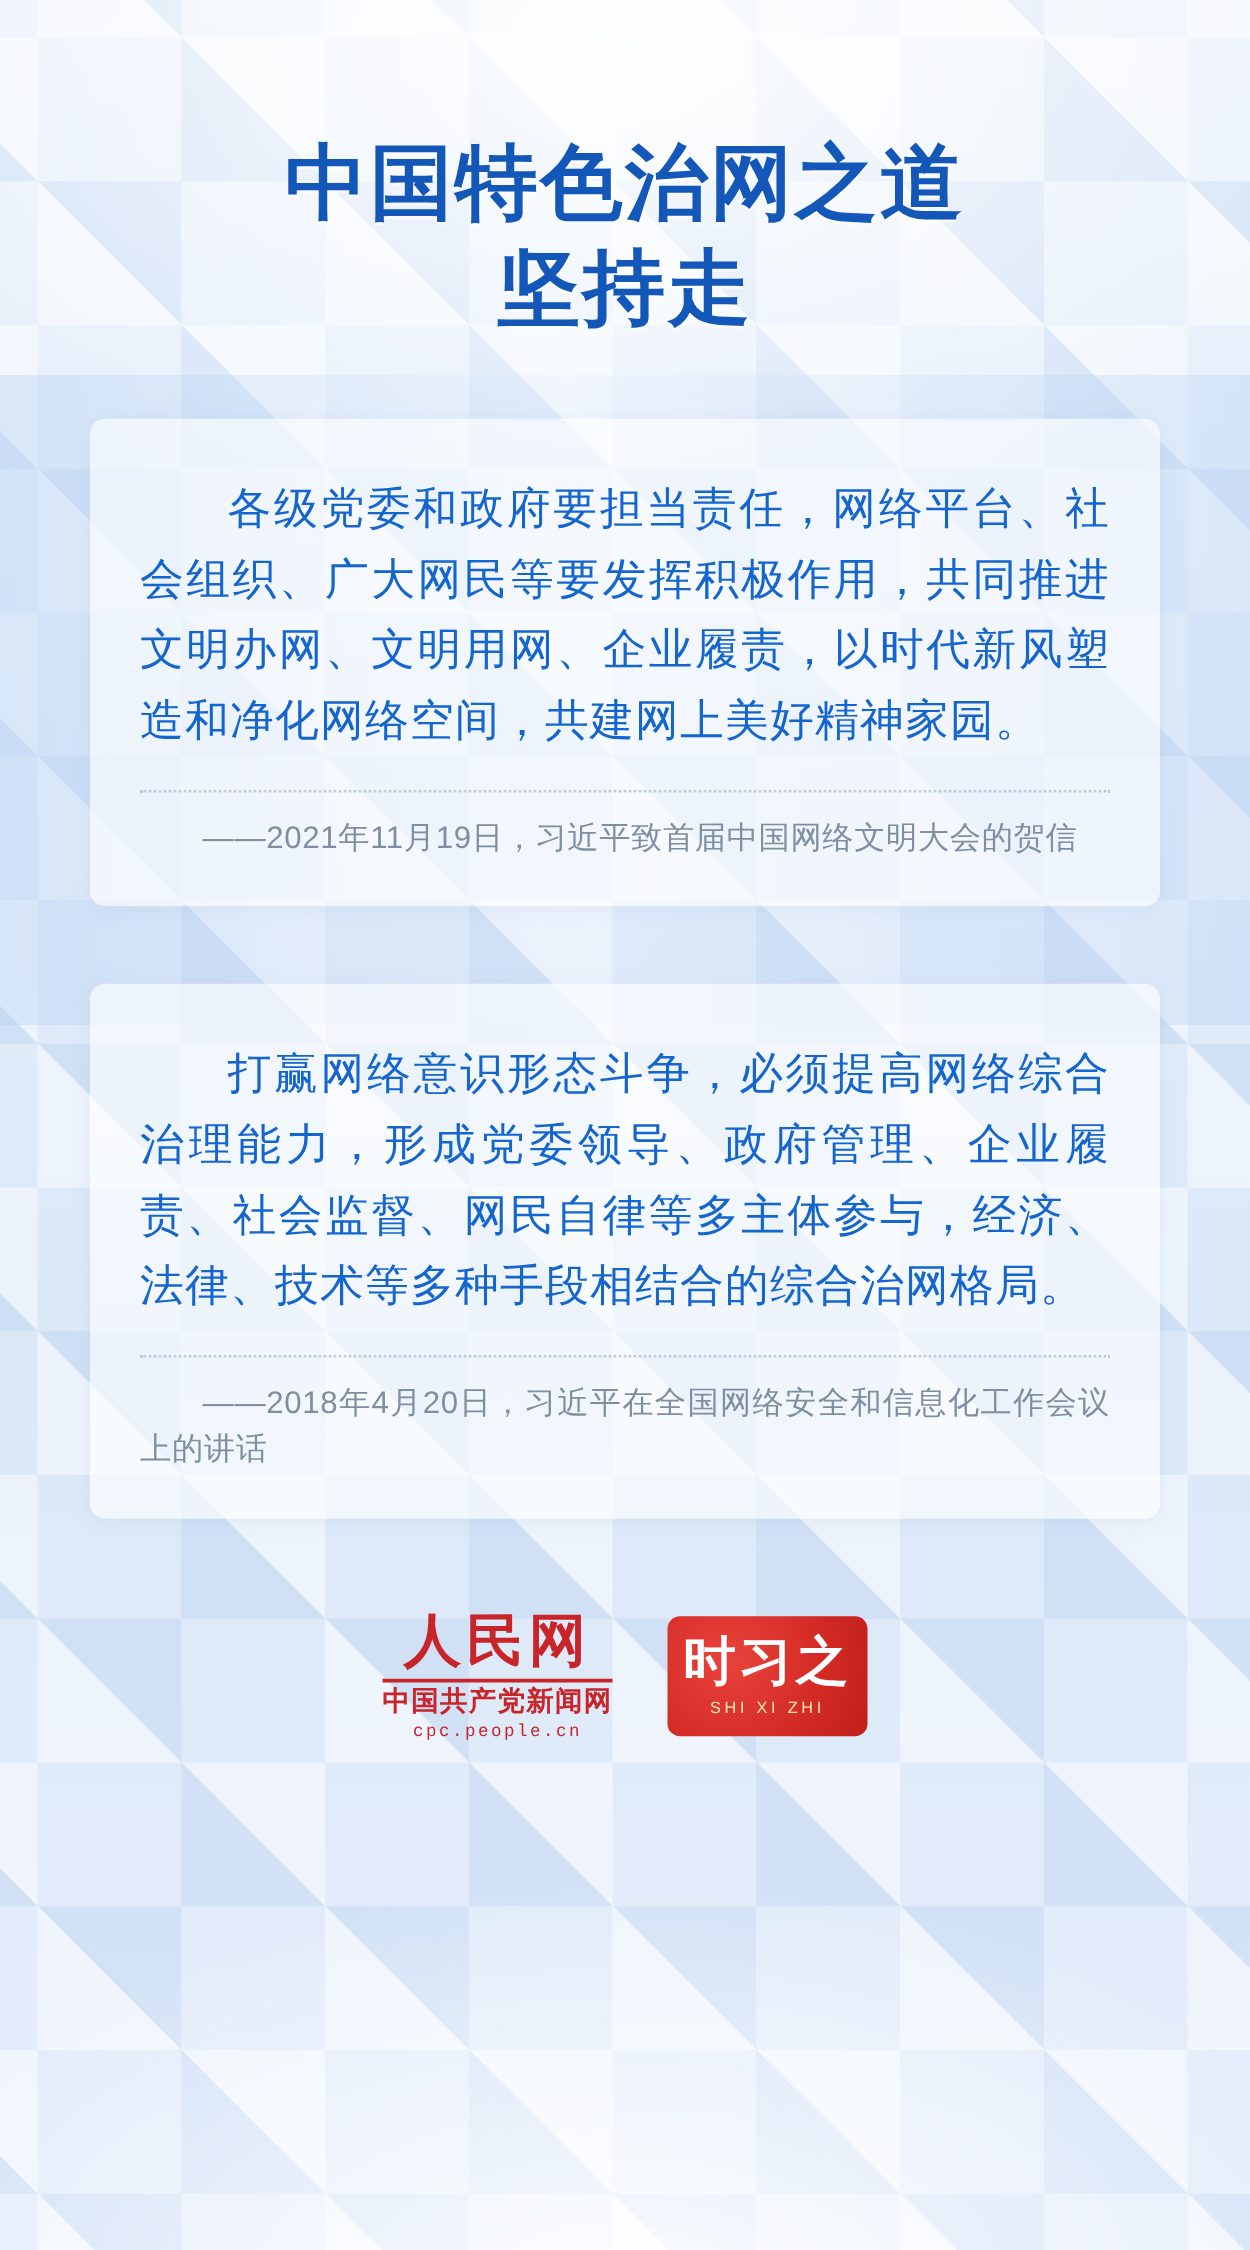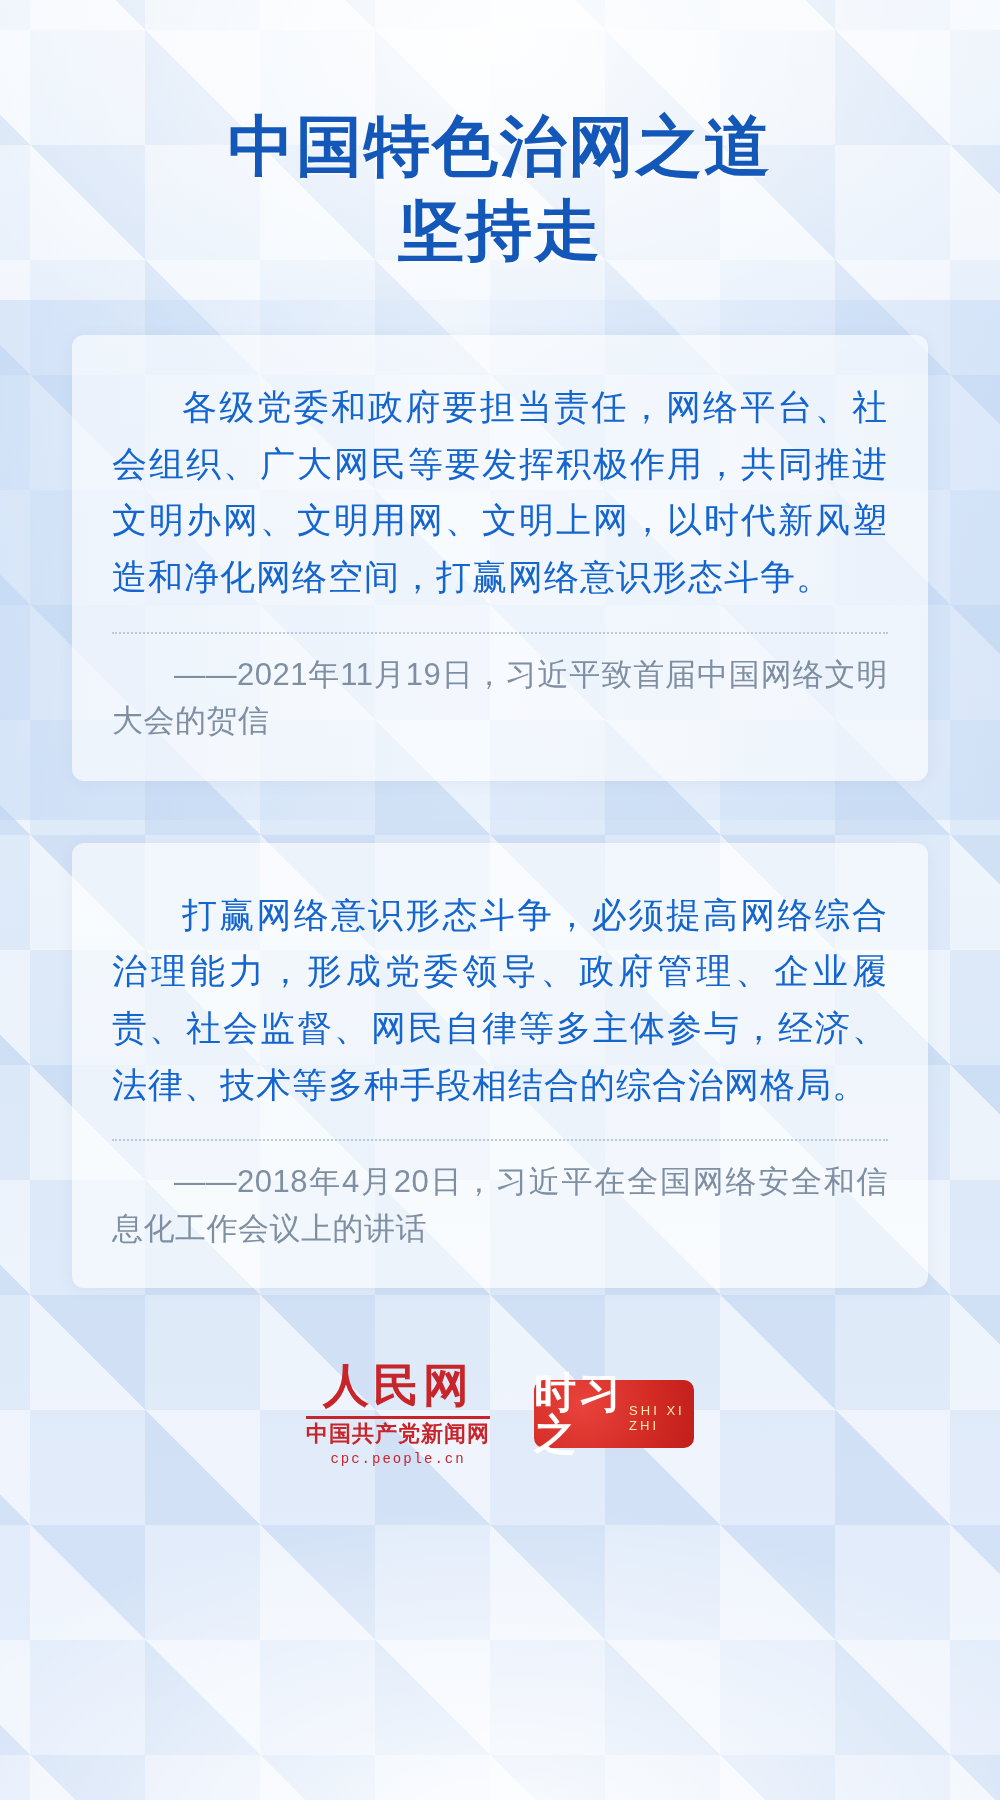--- a/index.html
+++ b/index.html
@@ -107,21 +107,21 @@
     text-indent: 2em;
     letter-spacing: 1px;
   }
   .divider {
     margin: 26px 0 18px 0;
     height: 0;
     border-top: 2px dotted #b9c9dd;
   }
   .source {
     color: #7e8fa3;
-    font-size: 31px;
+    font-size: 25px;
     line-height: 1.5;
     text-align: justify;
     text-indent: 2em;
     letter-spacing: 0.5px;
   }
 
   
   .footer {
     margin-top: 74px;
     display: flex;
@@ -151,25 +151,25 @@
   }
   .logo-people .cn-url {
     margin-top: 7px;
     font-family: "Liberation Mono", monospace;
     font-size: 14px;
     color: #c8252b;
     letter-spacing: 2px;
   }
   .logo-shixizhi {
     width: 160px;
-    height: 68px;
+    height: 96px;
     border-radius: 10px;
     background: radial-gradient(circle at 30% 35%, #e8433c 0%, #d32a24 60%, #c01f1b 100%);
     display: flex;
-    flex-direction: row;
+    flex-direction: column;
     align-items: center;
     justify-content: center;
     color: #fff;
   }
   .logo-shixizhi .sx-main {
     font-family: "DejaVu Serif", serif;
     font-weight: bold;
     font-size: 42px;
     letter-spacing: 3px;
     line-height: 1;
@@ -191,21 +191,21 @@
   <div class="bg-glow-bottom"></div>
 
   <div class="content">
 
     <div class="title-block">
       <div class="title-line second">中国特色治网之道</div>
       <div class="title-line">坚持走</div>
     </div>
 
     <div class="card">
-      <div class="quote-text">各级党委和政府要担当责任，网络平台、社会组织、广大网民等要发挥积极作用，共同推进文明办网、文明用网、文明上网，以时代新风塑造和净化网络空间，打赢网络意识形态斗争。</div>
+      <div class="quote-text">各级党委和政府要担当责任，网络平台、社会组织、广大网民等要发挥积极作用，共同推进文明办网、文明用网、企业履责，以时代新风塑造和净化网络空间，共建网上美好精神家园。</div>
       <div class="divider"></div>
       <div class="source">——2021年11月19日，习近平致首届中国网络文明大会的贺信</div>
     </div>
 
     <div class="card second">
       <div class="quote-text">打赢网络意识形态斗争，必须提高网络综合治理能力，形成党委领导、政府管理、企业履责、社会监督、网民自律等多主体参与，经济、法律、技术等多种手段相结合的综合治网格局。</div>
       <div class="divider"></div>
       <div class="source">——2018年4月20日，习近平在全国网络安全和信息化工作会议上的讲话</div>
     </div>
 

